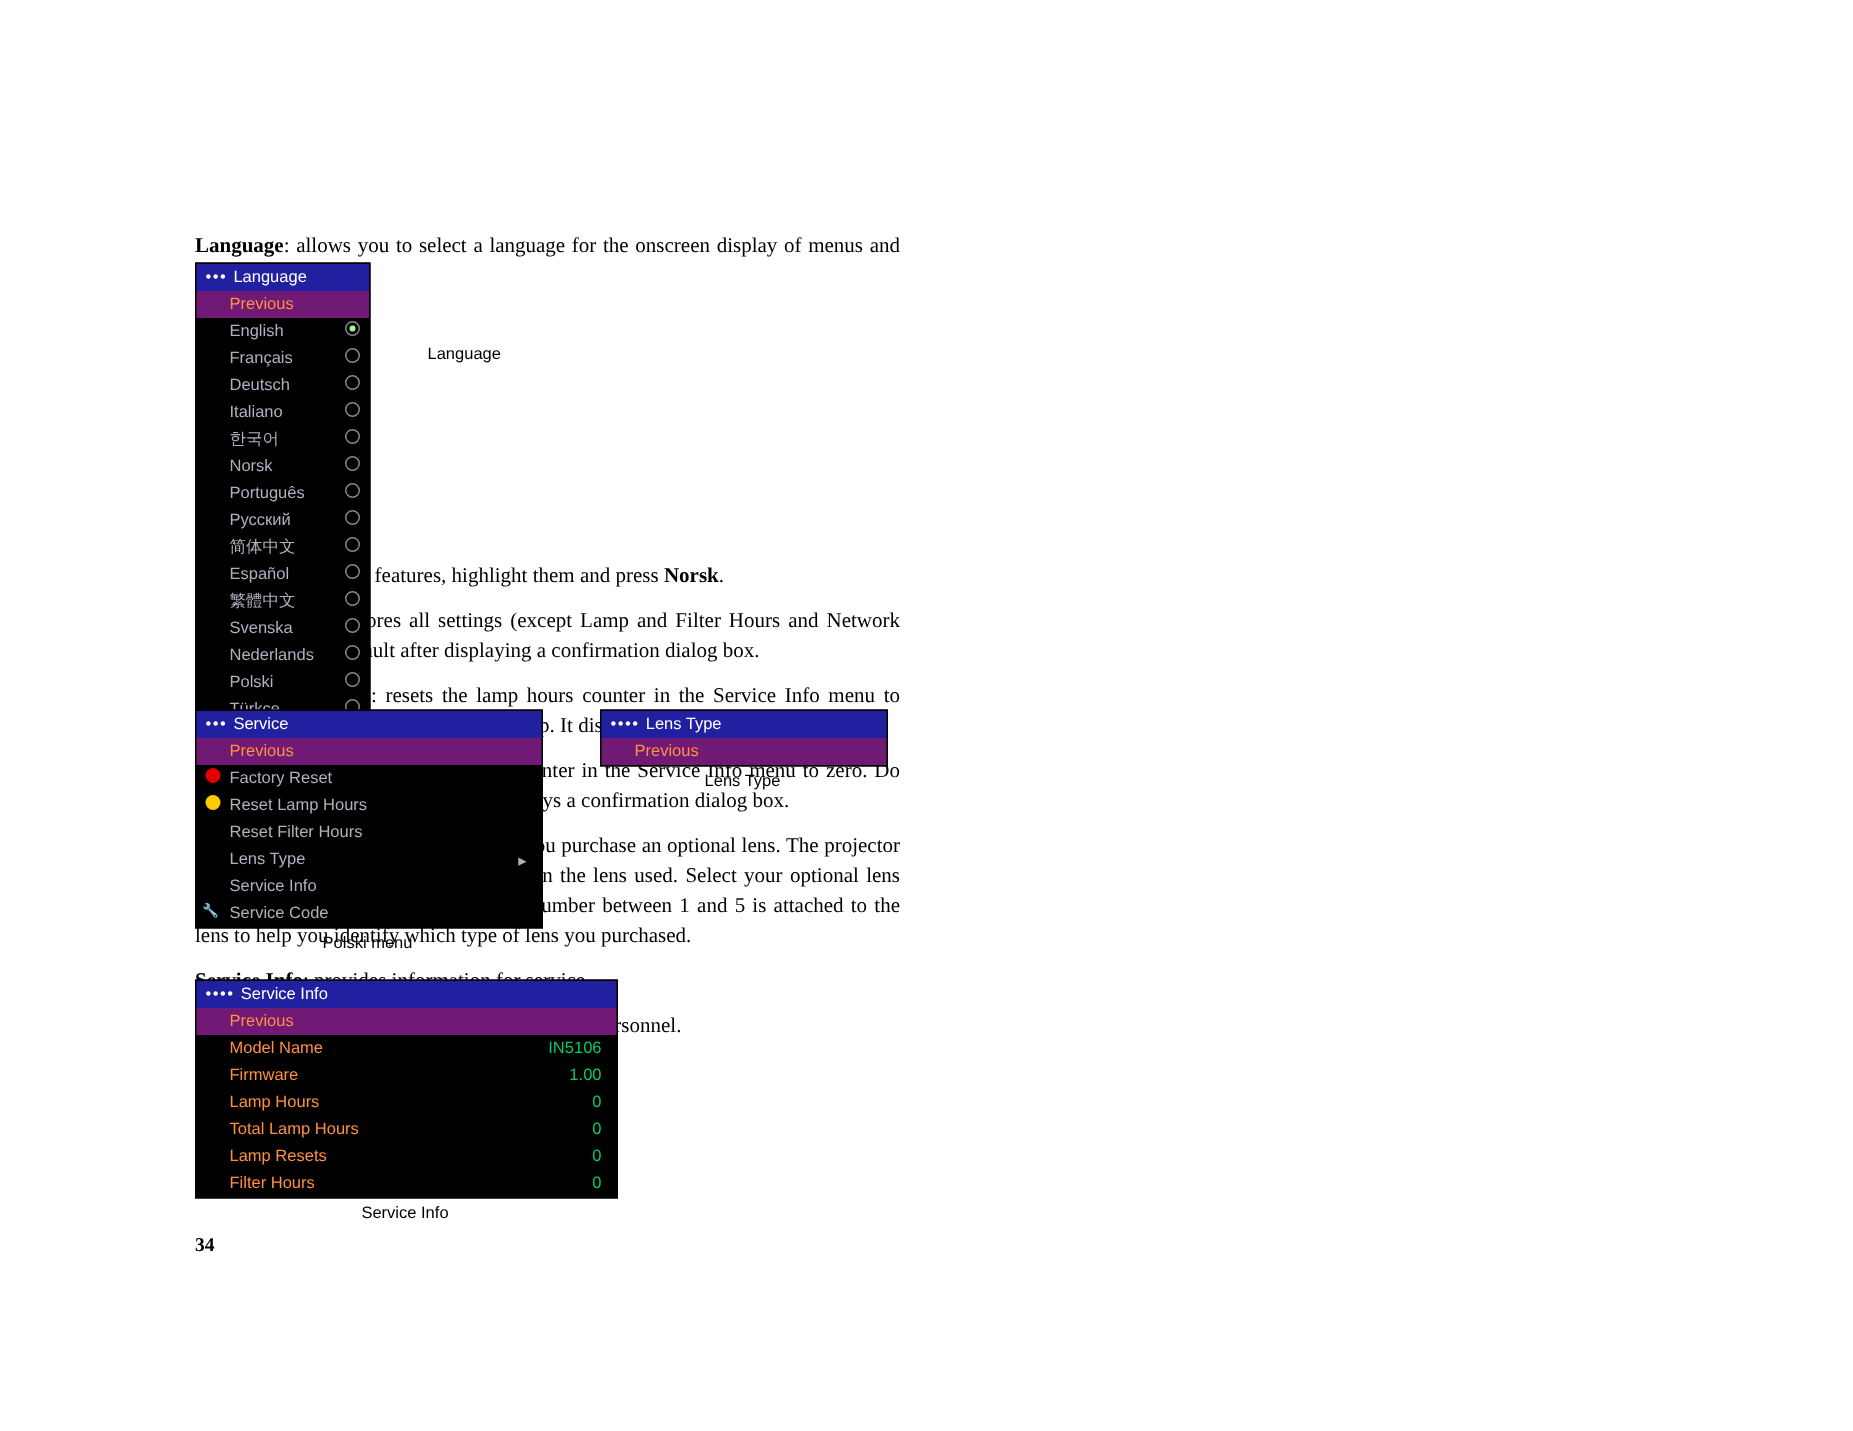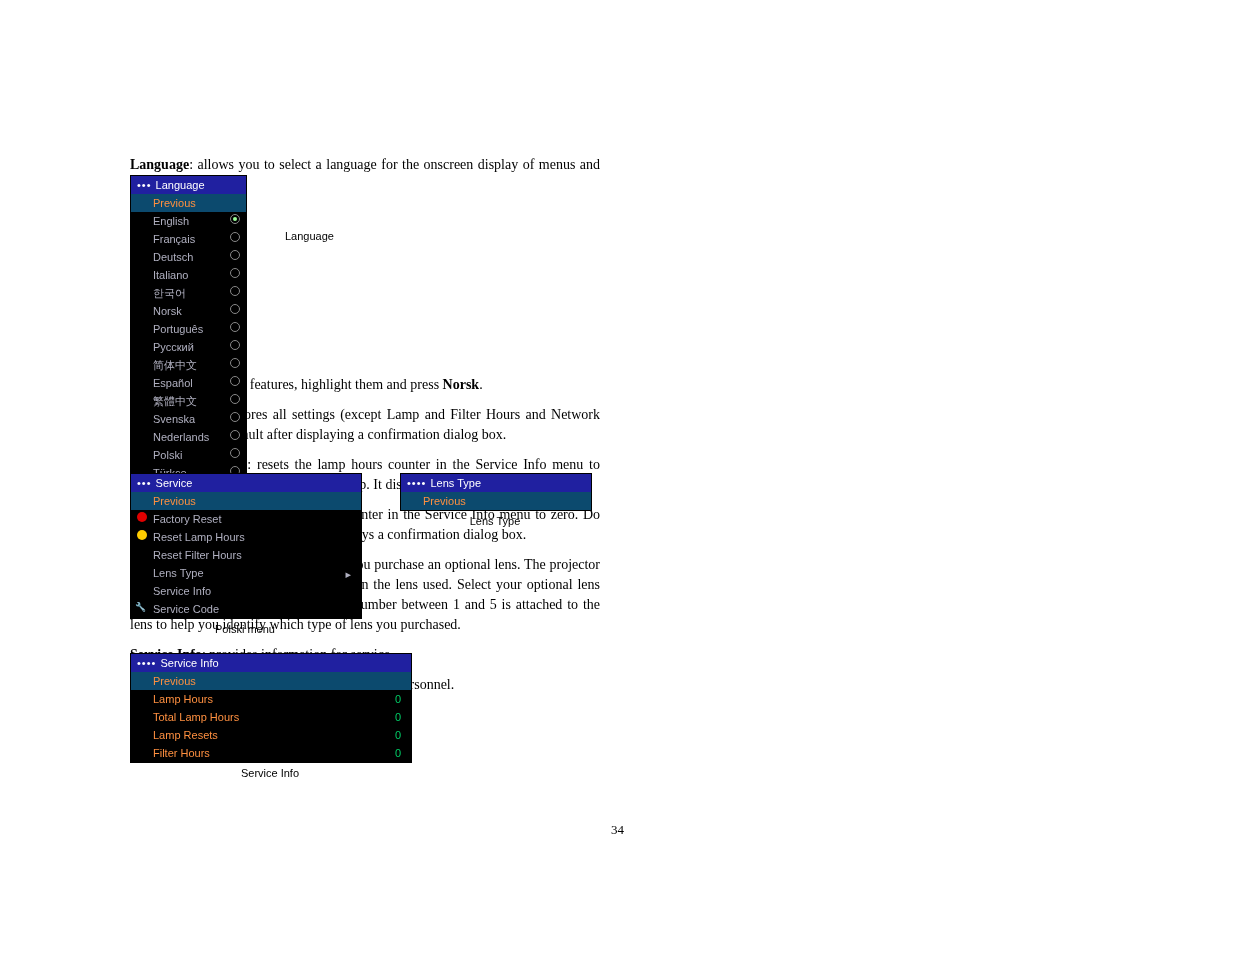--- a/index.html
+++ b/index.html
@@ -7,34 +7,34 @@
   .col-left{width:470px;float:left}
   .col-right{width:480px;float:right;font-family:Arial,Helvetica,sans-serif}
   p{margin:0 0 10px;font-size:14px;line-height:20px;text-align:justify}
   b{font-weight:bold}
 
   .menu{background:#000;color:#b0b0c0;font-family:Arial,Helvetica,sans-serif;font-size:11px;border:1px solid #000;position:relative}
   .menu-header{background:#2020a0;color:#fff;padding:3px 6px;font-size:11px}
   .menu-header::before{content:'••• ';letter-spacing:1px;color:#fff}
   .menu-header.l4::before{content:'•••• '}
   .menu-row{padding:2px 8px 2px 22px;position:relative;line-height:14px}
-  .menu-row.highlight{background:#0c4a6e;color:#ff9040}
+  .menu-row.highlight{background:#701a75;color:#ff9040}
   .menu-row.orange{color:#ff9040}
   .radio{position:absolute;right:6px;top:2px;width:10px;height:10px;border:1px solid #888;border-radius:50%;background:#000;box-sizing:border-box}
   .radio.sel::after{content:'';position:absolute;left:2px;top:2px;width:4px;height:4px;background:#9f9;border-radius:50%}
   .arrow{position:absolute;right:10px;top:3px;color:#b0b0c0}
   .ico{position:absolute;left:6px;top:2px;width:10px;height:10px;border-radius:50%}
   .ico.red{background:#e00000}
   .ico.bulb{background:#ffcc00}
   .ico.wrench{background:transparent}
   .ico.wrench::after{content:'🔧';font-size:9px;position:absolute;left:-2px;top:-2px;color:#888}
   .val{position:absolute;right:10px;color:#00cc66}
   .caption{font-size:11px;text-align:center;margin-top:4px;color:#000}
   .sidecaption{font-size:11px;color:#000}
-  .pagenum{clear:both;text-align:center;font-weight:normal;font-size:13px;padding-top:10px}
+  .pagenum{clear:both;font-weight:bold;font-size:13px;padding-top:10px}
 
   .block{position:absolute}
 </style>
 </head>
 <body>
 
 <div class="page">
   <div class="col-left">
     <p><b>Language</b><span>: allows you to select a language for the onscreen display of menus and messages.</span></p>
     <div style="height:170px"></div>
@@ -96,20 +96,22 @@
         <div class="menu-row highlight">Previous</div>
       </div>
       <div class="caption" style="width:190px">Lens Type</div>
     </div>
 
     <div class="block" style="left:0;top:498px">
       <div class="menu" style="width:280px">
         <div class="menu-header l4">Service Info</div>
         <div class="menu-row highlight">Previous</div>
         <div id="sinfo-items">
+            <div class="menu-row orange">Model Name<span class="val">IN5106</span></div>
+            <div class="menu-row orange">Firmware<span class="val">1.00</span></div>
             <div class="menu-row orange">Lamp Hours<span class="val">0</span></div>
             <div class="menu-row orange">Total Lamp Hours<span class="val">0</span></div>
             <div class="menu-row orange">Lamp Resets<span class="val">0</span></div>
             <div class="menu-row orange">Filter Hours<span class="val">0</span></div>
           </div>
       </div>
       <div class="caption" style="width:280px">Service Info</div>
     </div>
 
   </div>

